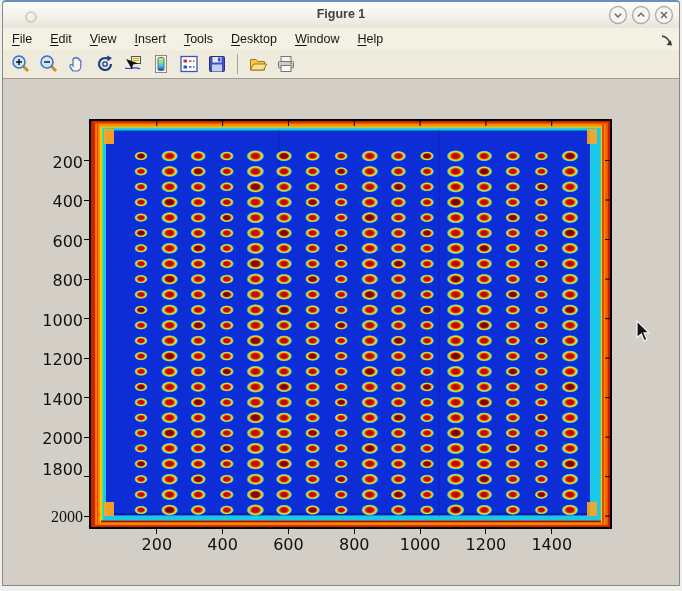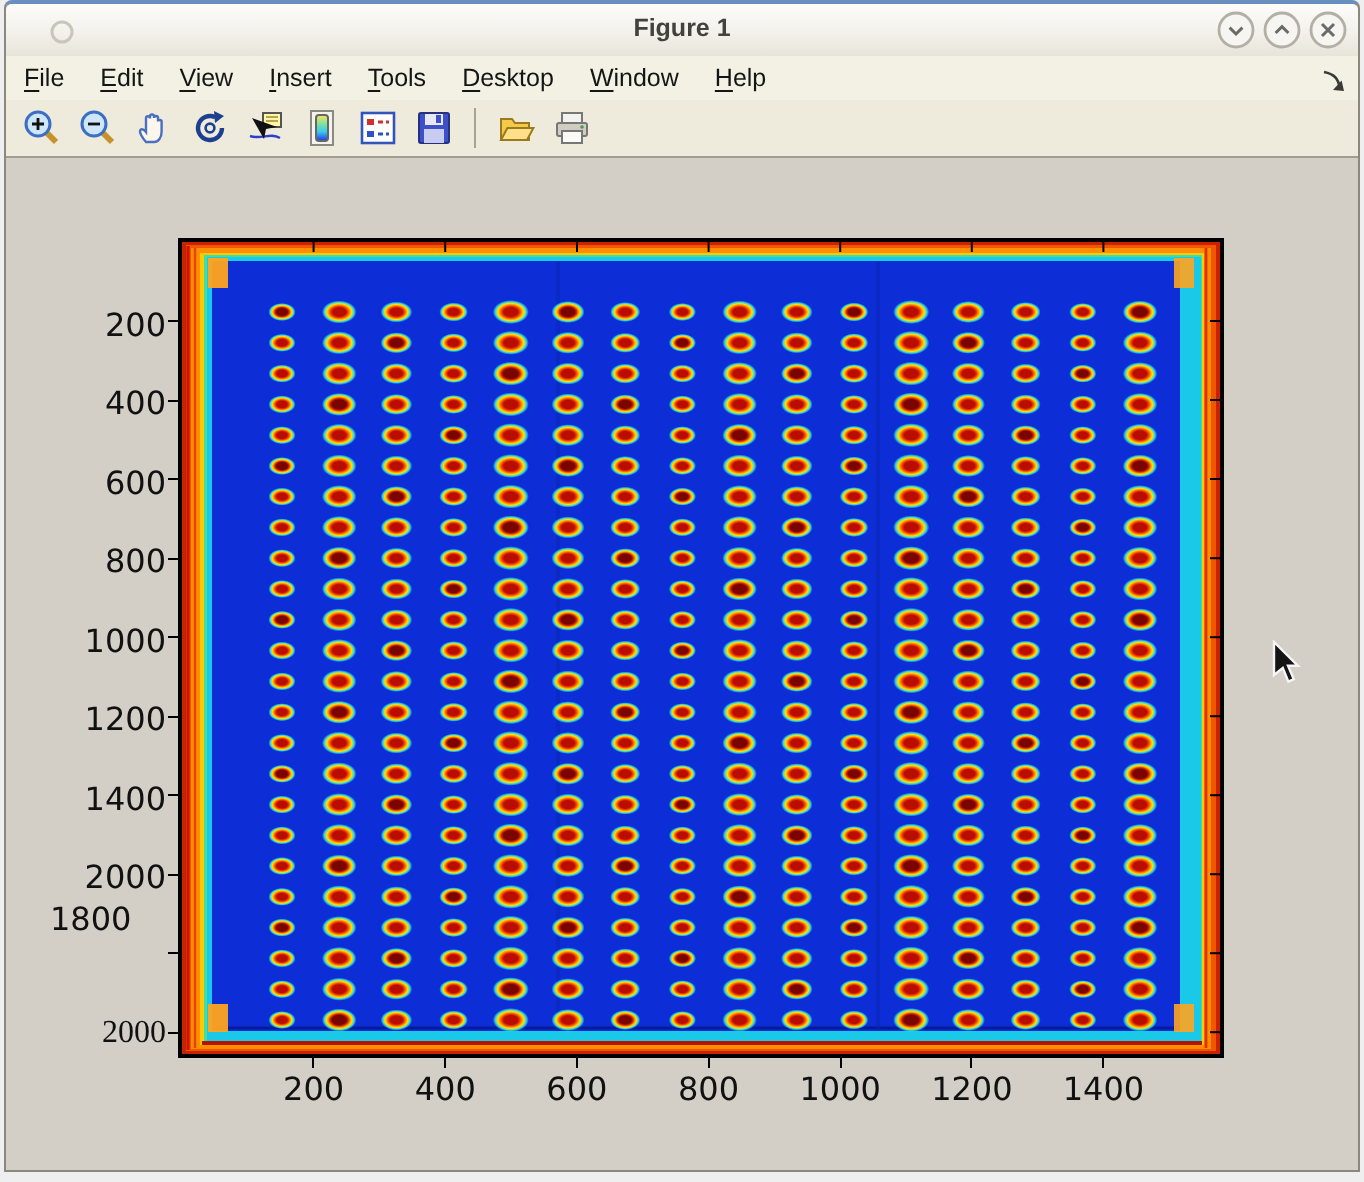--- a/index.html
+++ b/index.html
@@ -635,21 +635,21 @@
           <div class="tl" style="left: -36px; top: 159.054px; width: 58px; text-align: right;">800</div>
           <div class="tk" style="left: 23px; top: 206.067px; width: 5px; height: 1px;"></div>
           <div class="tl" style="left: -36px; top: 198.567px; width: 58px; text-align: right;">1000</div>
           <div class="tk" style="left: 23px; top: 245.58px; width: 5px; height: 1px;"></div>
           <div class="tl" style="left: -36px; top: 238.08px; width: 58px; text-align: right;">1200</div>
           <div class="tk" style="left: 23px; top: 285.094px; width: 5px; height: 1px;"></div>
           <div class="tl" style="left: -36px; top: 277.594px; width: 58px; text-align: right;">1400</div>
           <div class="tk" style="left: 23px; top: 324.607px; width: 5px; height: 1px;"></div>
           <div class="tl" style="left: -36px; top: 317.107px; width: 58px; text-align: right;">2000</div>
           <div class="tk" style="left: 23px; top: 364.12px; width: 5px; height: 1px;"></div>
-          <div class="tl" style="left: -36px; top: 338px; width: 58px; text-align: left;">1800</div>
+          <div class="tl" style="left: -36px; top: 348px; width: 58px; text-align: right;">1800</div>
           <div class="tk" style="left: 23px; top: 403.634px; width: 5px; height: 1px;"></div>
           <div class="tl" style="left: -36px; top: 396.134px; width: 58px; text-align: right; font-family: Liberation Serif, serif;">2000</div>
         </div>
 
     <svg class="cursor" width="16" height="23">
       <polygon points="1,1 1,17.5 5.4,14 8.2,20.8 10.9,19.6 8,12.9 13,12.9" fill="#141414" stroke="#f5f5f5" stroke-width="1.2"></polygon>
     </svg>
   </div>
 
  </div>

